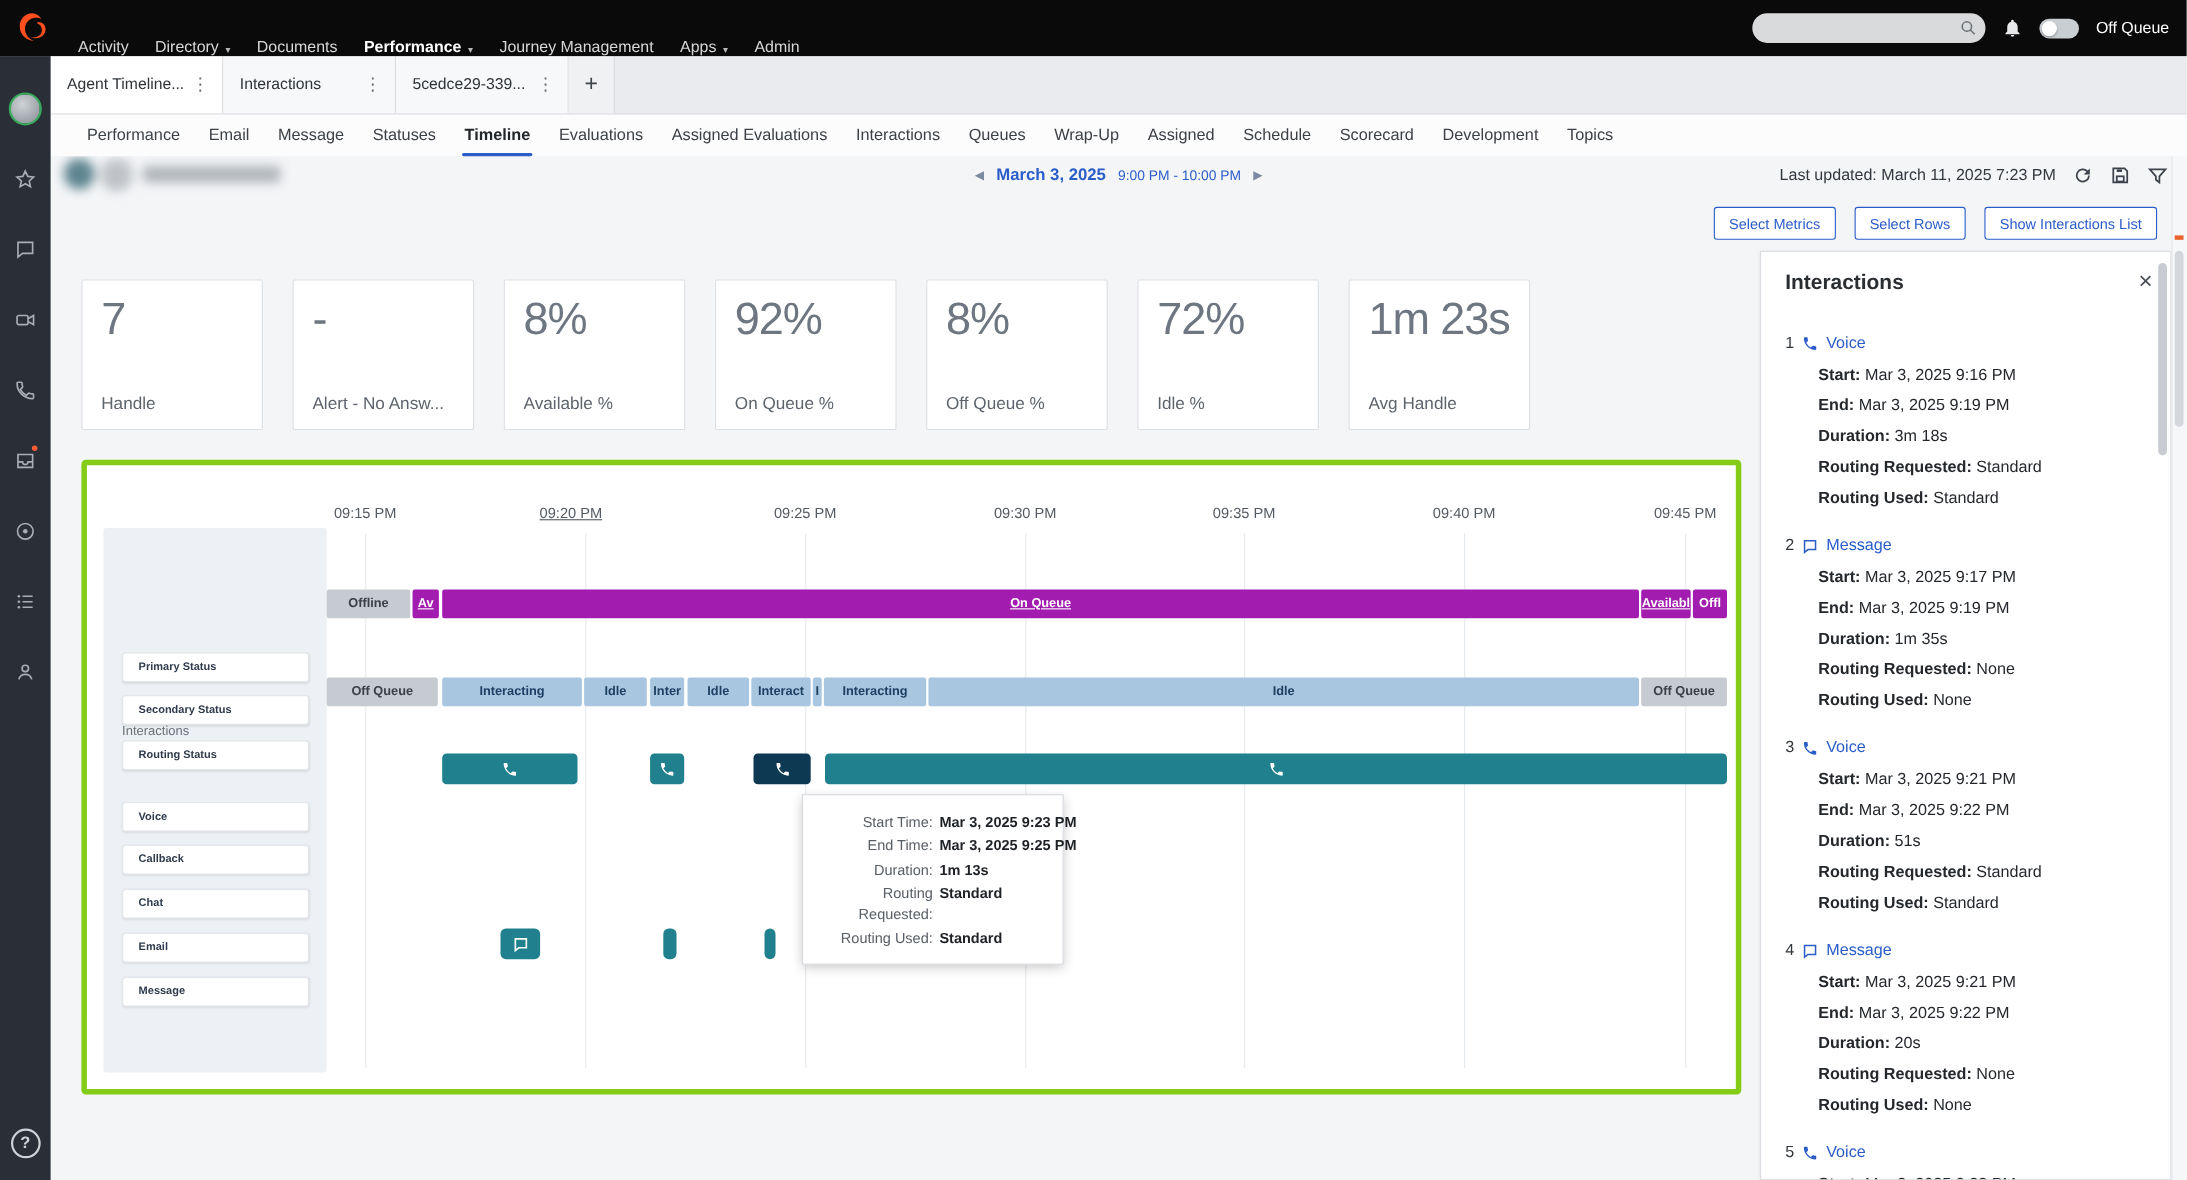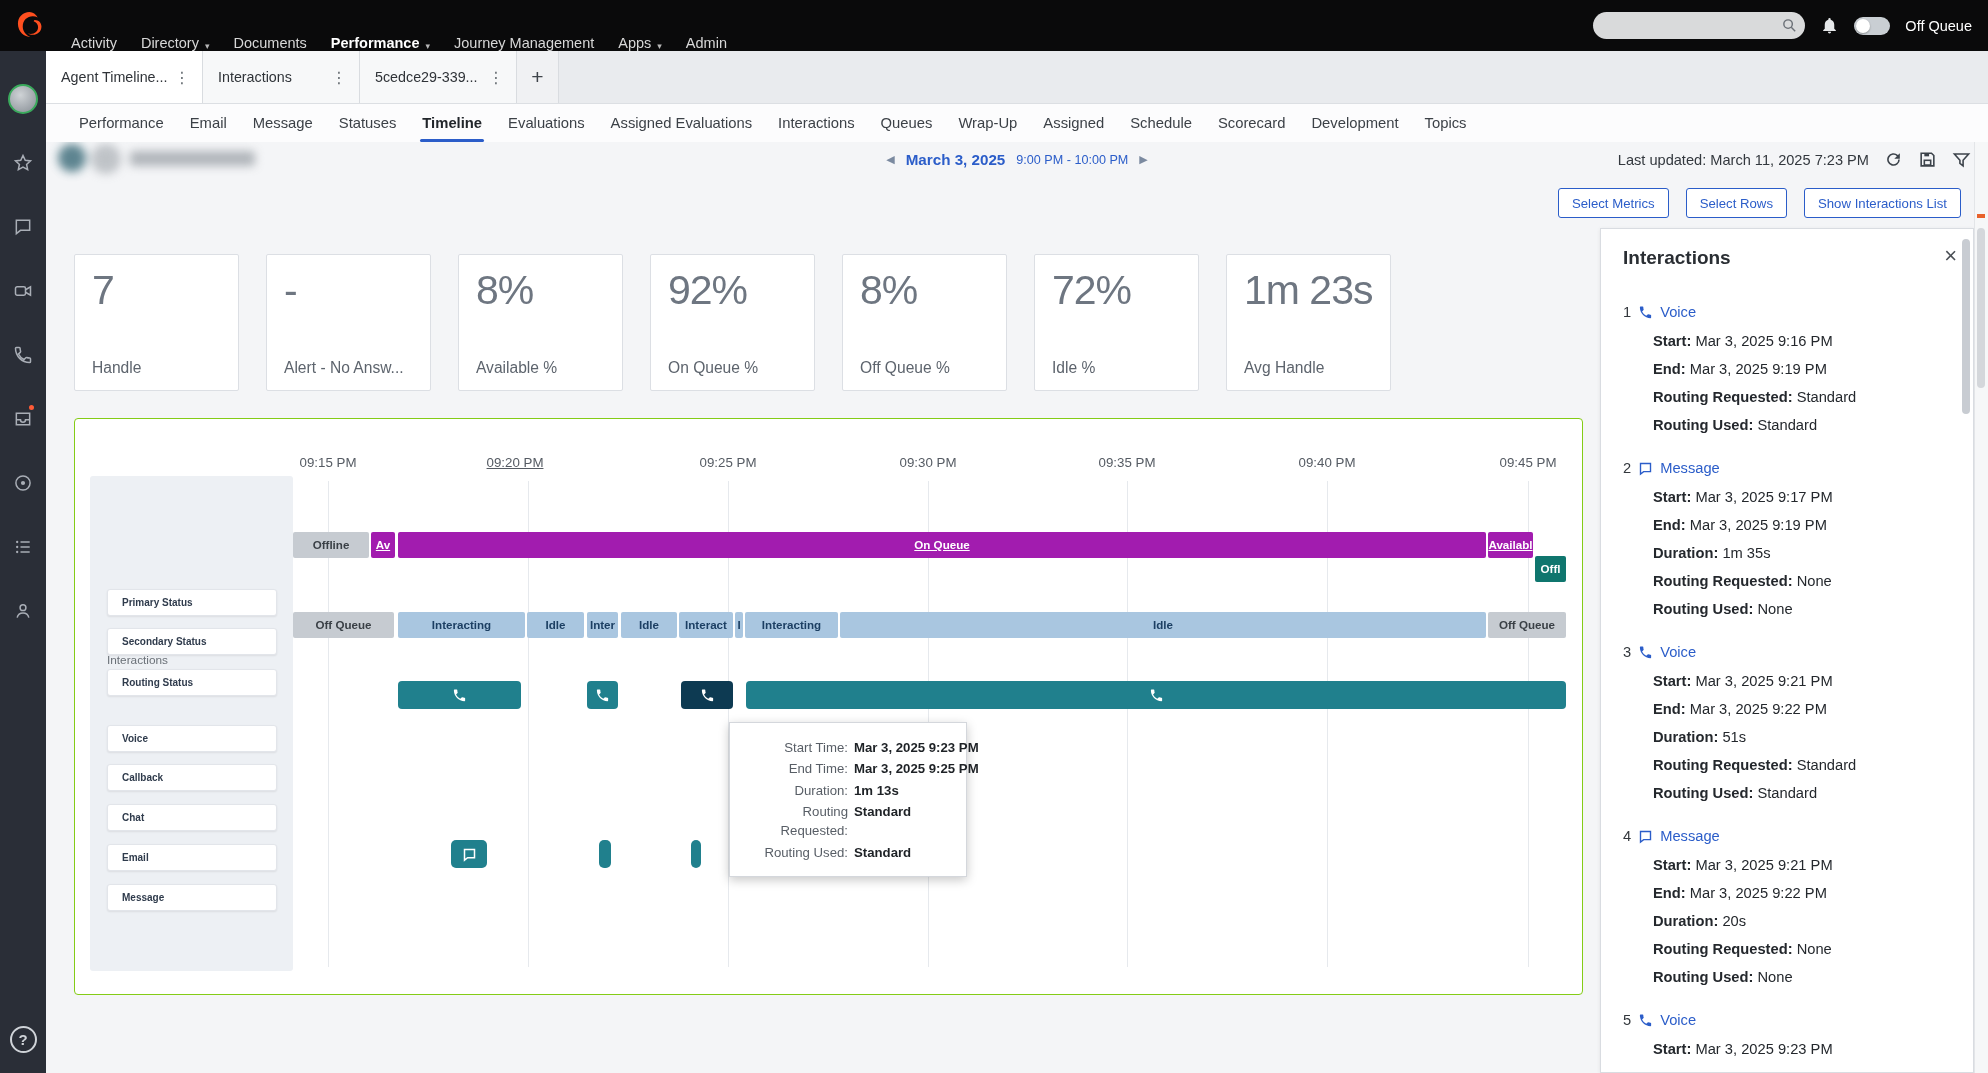--- a/index.html
+++ b/index.html
@@ -62,31 +62,31 @@
   .actions { position:absolute; top:188px; right:27px; display:flex; gap:17px; z-index:20; }
   .action-btn { height:30px; border:1px solid #2b5dc9; color:#2b5dc9; background:#fff; border-radius:3px; font-size:13.2px; padding:0 13px; display:flex; align-items:center; cursor:pointer; font-family:inherit; white-space:nowrap; }
 
   
   .metrics { position:absolute; left:74px; top:254px; display:flex; gap:27px; }
   .metric-card { width:165px; height:137px; background:#fff; border:1px solid #dcdfe4; border-radius:2px; position:relative; }
   .metric-value { position:absolute; left:17px; top:12px; font-size:41px; font-weight:400; color:#6e7681; letter-spacing:-1px; white-space:nowrap; }
   .metric-label { position:absolute; left:17px; bottom:13px; font-size:15.6px; color:#5d646d; white-space:nowrap; overflow:hidden; max-width:142px; }
 
   
-  .timeline { position:absolute; left:74px; top:418px; width:1509px; height:577px; background:#fff; border:1px solid #84cc16; border-radius:4px; }
+  .timeline { position:absolute; left:74px; top:418px; width:1509px; height:577px; background:#fff; border:5px solid #84cc16; border-radius:4px; }
   .fill { position:absolute; inset:0; }
   .axis-label { position:absolute; top:36px; transform:translateX(-50%); font-size:13.3px; color:#555b63; white-space:nowrap; }
   .gridline { position:absolute; top:62px; height:486px; width:1px; background:#e6e9ed; }
   .labelcol { position:absolute; left:15px; top:57px; width:203px; height:495px; background:#edf0f4; border-radius:3px; }
   .rowpill { position:absolute; left:17px; width:170px; height:27px; background:#fff; border:1px solid #e2e5ea; border-radius:3px; box-shadow:0 1px 2px rgba(0,0,0,.08); font-size:10px; font-weight:bold; color:#2f3b4c; display:flex; align-items:center; padding-left:14px; white-space:nowrap; overflow:hidden; }
   .section-label { position:absolute; left:17px; top:177px; font-size:11.8px; color:#6a7077; }
   .segrow { position:absolute; left:0; top:0; width:100%; height:0; }
   .seg { position:absolute; height:26px; line-height:26px; font-size:11.6px; font-weight:bold; text-align:center; border-radius:2px; overflow:hidden; white-space:nowrap; cursor:pointer; }
   .seg-teal { background:#a21caf; color:#fff;text-decoration:underline; }
-  .seg-dark { background:#0f766e; color:#fff;margin-top:24px; }
+  .seg-dark { background:#a21caf; color:#fff; }
   .seg-gray { background:#c6cbd1; color:#3a4046; }
   .seg-blue { background:#a9c6e0; color:#1c3f63; }
   .bar { position:absolute; height:28px; background:#20808d; border-radius:4px; display:flex; align-items:center; justify-content:center; color:#fff; cursor:pointer; }
   .bar-dark { background:#0d3a52; }
   .bar-msg { border-radius:5px; }
   .bar-icon svg { width:15px; height:15px; }
 
   
   .tooltip { position:absolute; left:729px; top:722px; width:238px; background:#fff; border:1px solid #d4d7dc; box-shadow:0 3px 10px rgba(0,0,0,.22); padding:12px 12px 12px 8px; z-index:22; }
   .tt-row { display:flex; margin:2.5px 0; font-size:13.2px; line-height:19px; }
@@ -594,20 +594,21 @@
           </span>
 
           <a class="entry-type">Voice</a>
         </div>
         <div>
 
             <div class="detail-line"><b>Start:</b> <span>Mar 3, 2025 9:16 PM</span></div>
 
             <div class="detail-line"><b>End:</b> <span>Mar 3, 2025 9:19 PM</span></div>
 
+            <div class="detail-line"><b>Duration:</b> <span>3m 18s</span></div>
 
             <div class="detail-line"><b>Routing Requested:</b> <span>Standard</span></div>
 
             <div class="detail-line"><b>Routing Used:</b> <span>Standard</span></div>
           </div>
       </div>
 
       <div class="entry">
         <div class="entry-head">
           <span class="entry-num">2</span>

